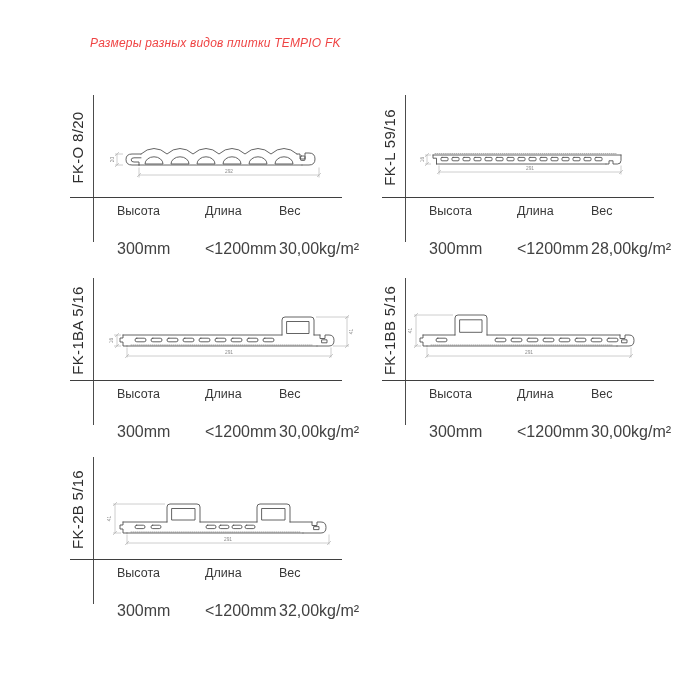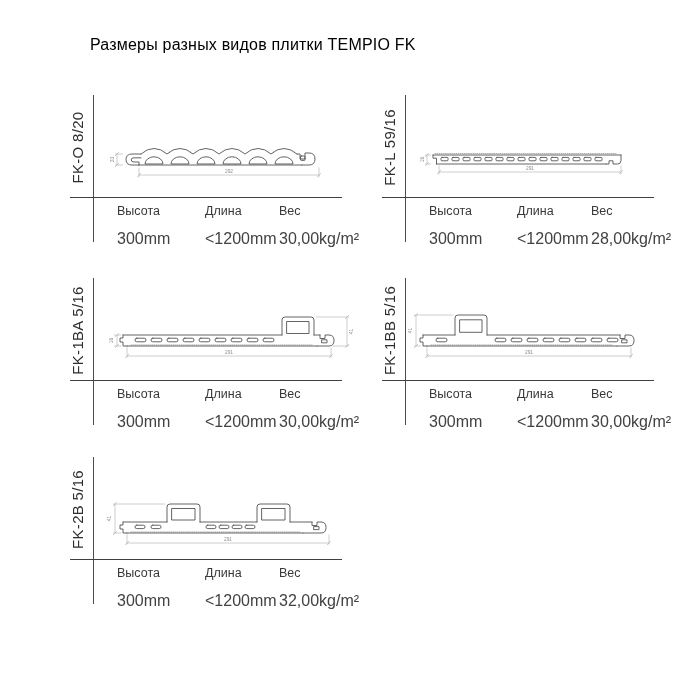--- a/index.html
+++ b/index.html
@@ -1,32 +1,32 @@
 <!DOCTYPE html>
 <html><head>
 <meta charset="utf-8">
 <style>
   * { margin:0; padding:0; box-sizing:border-box; }
   html,body { width:700px; height:700px; }
   body { background:#fff; font-family:"Liberation Sans", sans-serif; position:relative; overflow:hidden; }
-  .title { position:absolute; left:90px; top:36px; font-size:16px; color:#000000; letter-spacing:.2px; }
+  .title { position:absolute; left:90px; top:36px; font-size:12px; color:#ef4444; letter-spacing:.2px;font-style:italic; }
   .section { position:absolute; width:282px; height:152px; }
   #s1 { left:63px;  top:93px;  }
   #s2 { left:375px; top:93px;  }
   #s3 { left:63px;  top:276px; }
   #s4 { left:375px; top:276px; }
   #s5 { left:63px;  top:455px; }
   .vline { position:absolute; left:30px; top:2px; width:1px; height:147px; background:#4c4c4c; }
   .hline { position:absolute; left:7px; top:104px; width:272px; height:1px; background:#3f3f3f; }
   .rot   { position:absolute; left:0; top:6px; width:29px; height:96px;
            display:flex; align-items:center; justify-content:center; }
   .rot span { transform:rotate(-90deg); white-space:nowrap; font-size:15px; color:#2e2e2e; letter-spacing:.3px; }
   .draw  { position:absolute; }
   .tbl   { position:absolute; left:36px; right:0; top:111px;
-           display:grid; grid-template-columns:88px 74px auto; row-gap:12px; padding-left:18px; }
+           display:grid; grid-template-columns:88px 74px auto; row-gap:22px; padding-left:18px; }
   .hdr   { font-size:12.5px; color:#383838; }
   .val   { font-size:16px;   color:#424242; }
   .dimtxt { font-size:4.8px; fill:#8a8a8a; font-family:"Liberation Sans", sans-serif; }
   svg .prof { stroke:#525252; stroke-width:0.9; fill:none; stroke-linejoin:round; stroke-linecap:round; }
   svg .dims { stroke:#a6a6a6; stroke-width:0.55; fill:none; }
   svg .serr { stroke:#6b6b6b; stroke-width:0.6; stroke-dasharray:0.8,1.3; fill:none; }
 </style>
 </head>
 <body>
 

